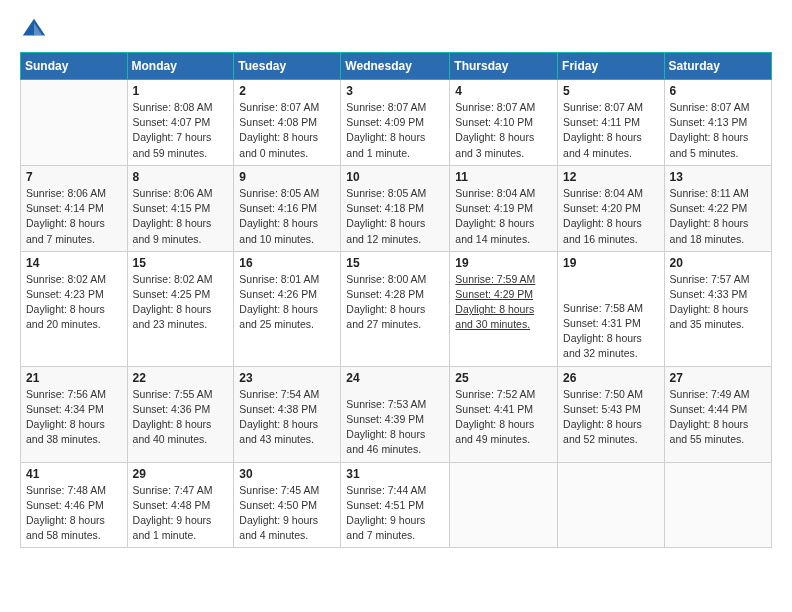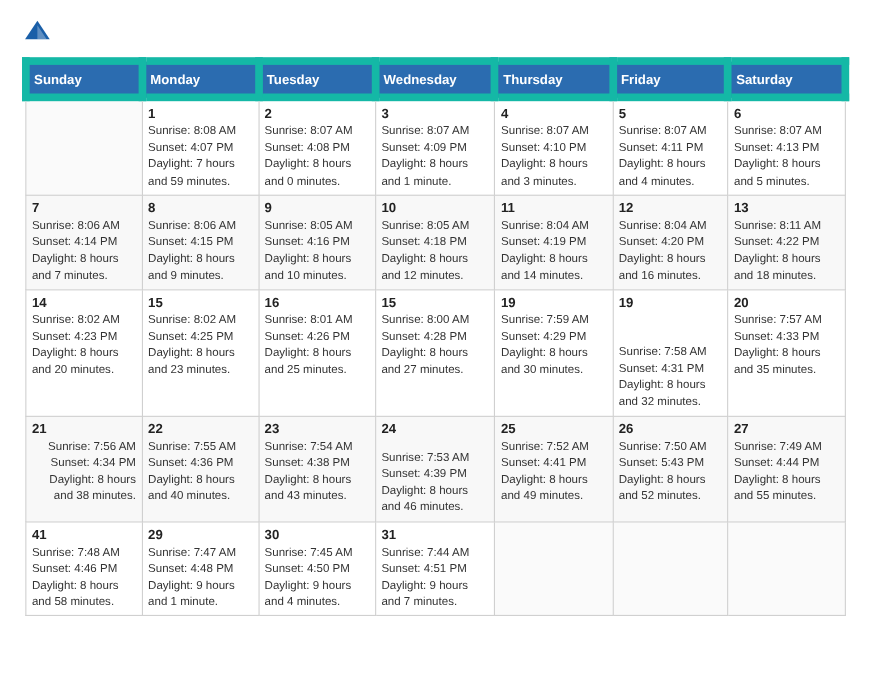--- a/index.html
+++ b/index.html
@@ -61,21 +61,21 @@
       border-collapse: collapse;
       font-size: 11px;
     }
     .calendar thead tr th {
       background-color: #2b6cb0;
       color: #fff;
       padding: 6px 4px;
       text-align: left;
       font-size: 12px;
       font-weight: bold;
-      border: 7px solid #14b8a6;
+      border: 1px solid #14b8a6;
     }
     .calendar tbody tr td {
       border: 1px solid #d0d0d0;
       vertical-align: top;
       padding: 4px 5px;
       width: 113px;
       height: 80px;
       background: #fff;
     }
     .calendar tbody tr:nth-child(even) td {
@@ -251,21 +251,21 @@
           </td>
           <td>
             <span class="day-number">15</span>
             <div class="day-info" style="white-space: pre-line;">Sunrise: 8:00 AM
 Sunset: 4:28 PM
 Daylight: 8 hours
 and 27 minutes.</div>
           </td>
           <td>
             <span class="day-number">19</span>
-            <div class="day-info" style="white-space: pre-line;">Sunrise: 7:59 AM
+            <div class="day-info" style="white-space: pre-line; text-decoration: underline;">Sunrise: 7:59 AM
 Sunset: 4:29 PM
 Daylight: 8 hours
 and 30 minutes.</div>
           </td>
           <td>
             <span class="day-number">19</span>
             <div class="day-info" style="white-space: pre-line; margin-top: 31px;">Sunrise: 7:58 AM
 Sunset: 4:31 PM
 Daylight: 8 hours
 and 32 minutes.</div>
@@ -274,21 +274,21 @@
             <span class="day-number">20</span>
             <div class="day-info" style="white-space: pre-line;">Sunrise: 7:57 AM
 Sunset: 4:33 PM
 Daylight: 8 hours
 and 35 minutes.</div>
           </td>
         </tr>
         <tr>
           <td>
             <span class="day-number">21</span>
-            <div class="day-info" style="white-space: pre-line; text-align: right;">Sunrise: 7:56 AM
+            <div class="day-info" style="white-space: pre-line;">Sunrise: 7:56 AM
 Sunset: 4:34 PM
 Daylight: 8 hours
 and 38 minutes.</div>
           </td>
           <td>
             <span class="day-number">22</span>
             <div class="day-info" style="white-space: pre-line;">Sunrise: 7:55 AM
 Sunset: 4:36 PM
 Daylight: 8 hours
 and 40 minutes.</div>

